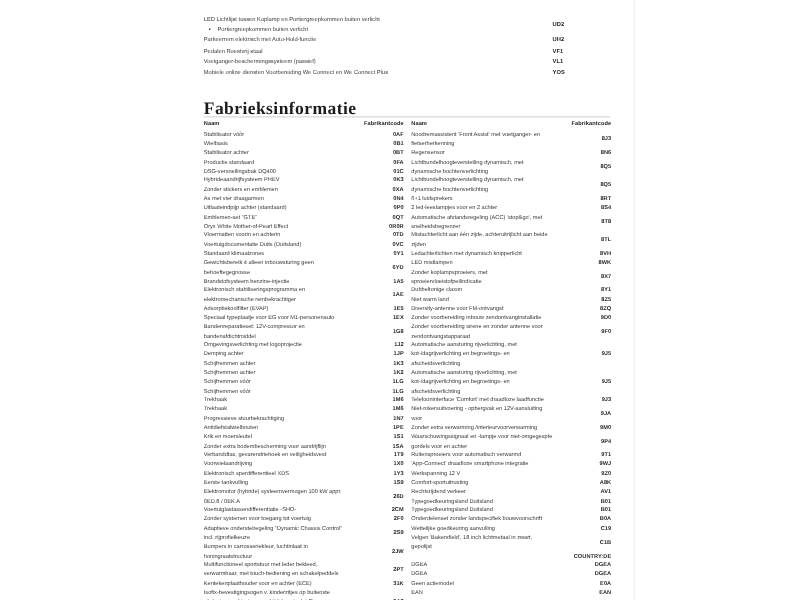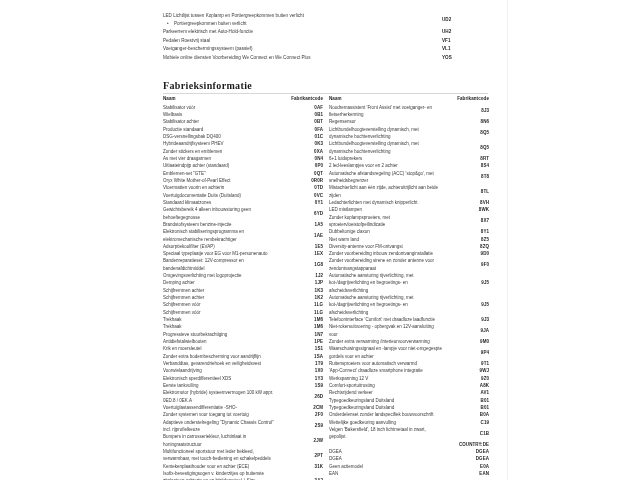--- a/index.html
+++ b/index.html
@@ -64,21 +64,21 @@
     left: 4px;
     top: -0.2px;
   }
 
   
   .section-title {
     position: absolute;
     left: 163px;
     top: 80px;
     font-family: "Liberation Serif", serif;
-    font-size: 10px;
+    font-size: 14px;
     font-weight: bold;
     letter-spacing: 0.35px;
     color: #1b1b1d;
     text-align: center;
   }
   .title-rule {
     position: absolute;
     left: 163px;
     top: 93px;
     width: 325px;

